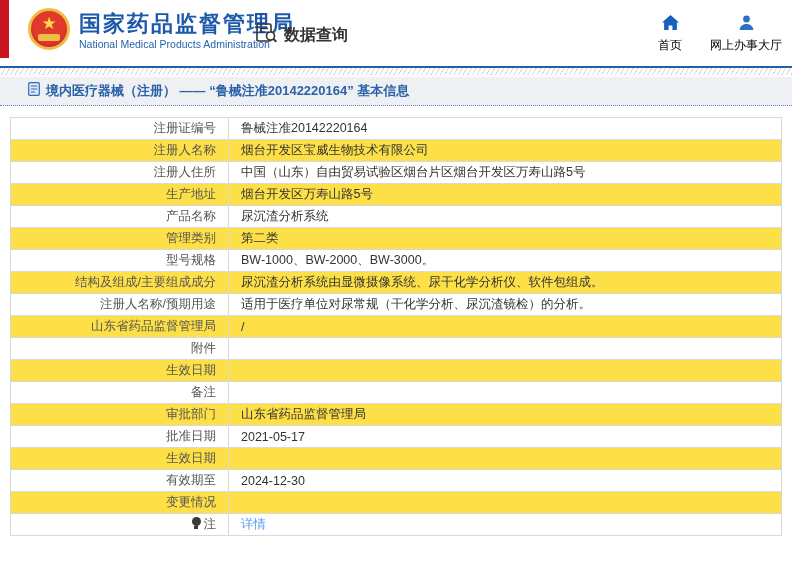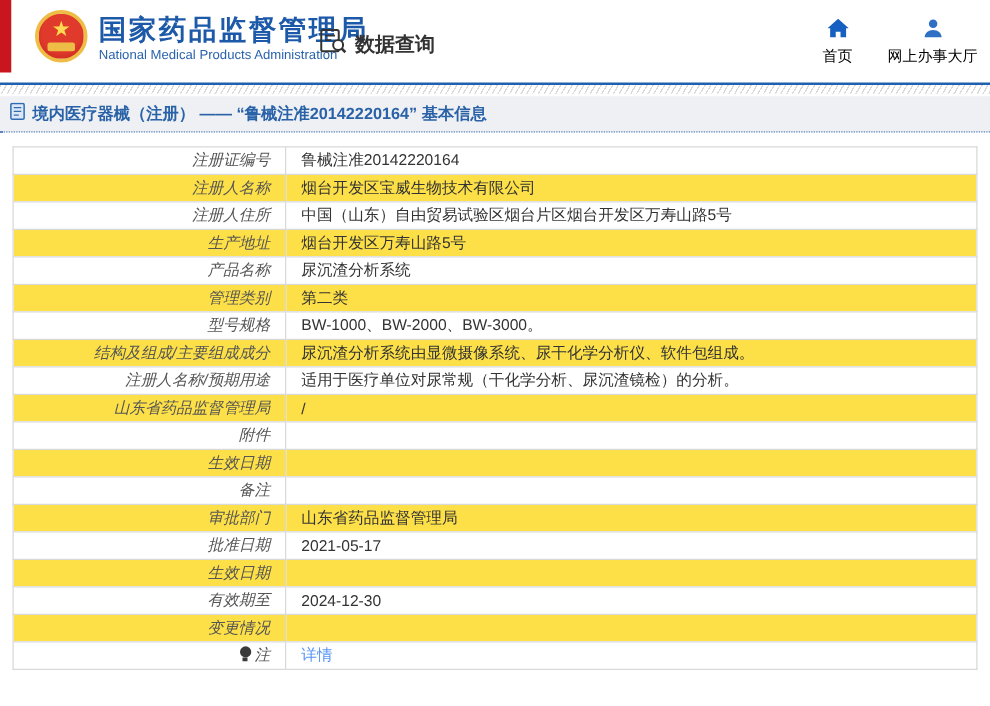--- a/index.html
+++ b/index.html
@@ -25,29 +25,29 @@
               color:#000000; cursor:pointer; }
 
   
   .divider-line { position:absolute; left:0; top:66px; width:100%; height:2px; background:#2060ae; }
   .hatch { position:absolute; left:0; top:68px; width:100%; height:7px;
            background:repeating-linear-gradient(120deg,#d9d9d9 0 1px,#ffffff 1px 4px); }
 
   
   .breadcrumb { position:absolute; left:0; top:77px; width:100%; height:29px; background:#eef0f4;
                 border-bottom:1px dotted #5b85c0; display:flex; align-items:center; gap:6px;
-                padding:0 8px; }
+                padding:0 28px; }
   .breadcrumb-text { font-size:13px; font-weight:600; color:#2a62a8; }
 
   
   table.info { position:absolute; left:10px; top:117px; width:772px; border-collapse:collapse;
                table-layout:fixed; }
   table.info td { border:1px solid #d9d9d9; height:22px; font-size:12.5px; padding:0 12px;
                   overflow:hidden; white-space:nowrap; }
-  td.label-cell { width:218px; text-align:right; color:#555;font-style:italic; }
+  td.label-cell { width:218px; text-align:right; color:#555; }
   td.value-cell { color:#333; text-align:left; }
   tr.alt { background:#fde047; }
   td.value-cell a { color:#5795f7; text-decoration:none; cursor:pointer;margin-top:29px; }
 
   .bulb-icon { display:inline-block; width:9px; height:12px; margin-right:3px; position:relative;
                vertical-align:-1px; }
   .bulb-icon::before { content:""; position:absolute; top:0; left:0; width:9px; height:9px;
                border-radius:50%; background:#3a3a3a; }
   .bulb-icon::after { content:""; position:absolute; bottom:0; left:2px; width:4px; height:3px;
                background:#3a3a3a; }

